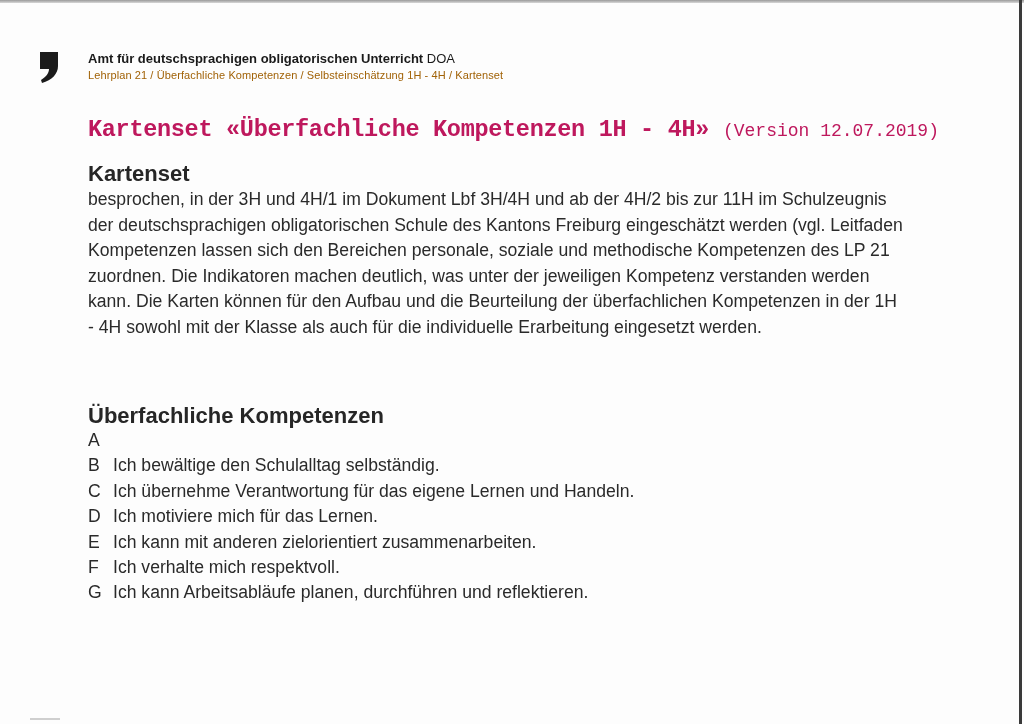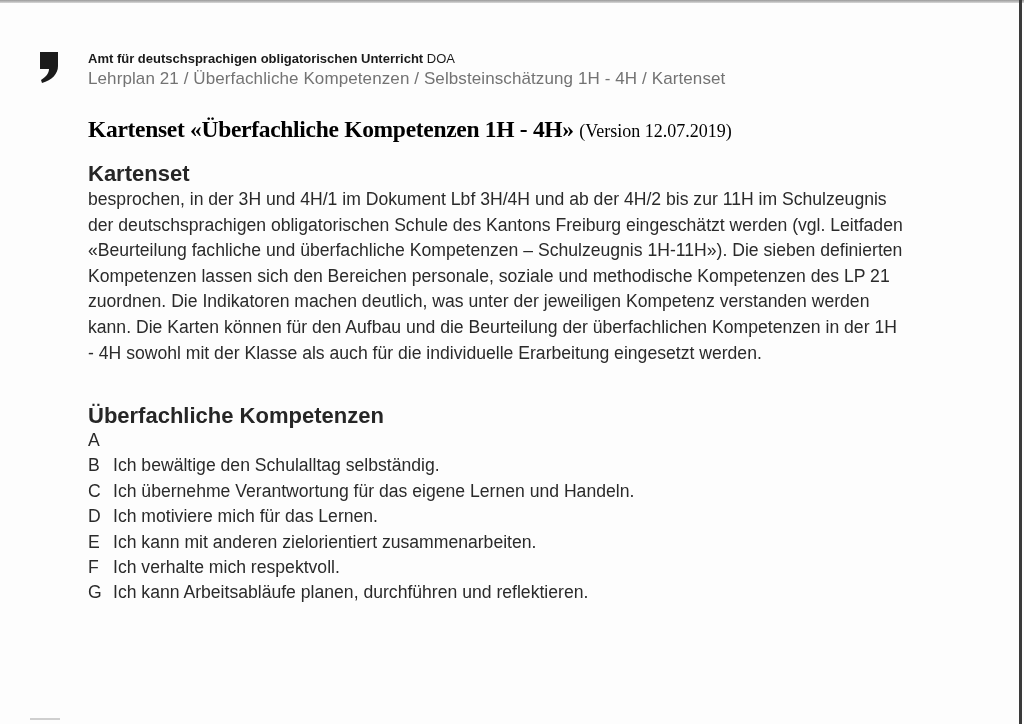--- a/index.html
+++ b/index.html
@@ -25,27 +25,27 @@
     position: absolute; left: 36px; top: 50px; width: 26px; height: 34px;
   }
   .org {
     position: absolute; left: 88px; top: 51px;
     font-family: "Liberation Sans", sans-serif; font-size: 13px; color: #1a1a1a;
     white-space: nowrap;
   }
   .org b { font-weight: bold; }
   .crumb {
     position: absolute; left: 88px; top: 69px;
-    font-family: "Liberation Sans", sans-serif; font-size: 17px; color: #737373;
+    font-family: "Liberation Sans", sans-serif; font-size: 11px; color: #a16207;
     white-space: nowrap; letter-spacing: 0.1px;
   }
   .title {
     position: absolute; left: 88px; top: 116px;
-    font-family: Liberation Serif, serif; font-size: 23.5px; font-weight: bold;
-    color: #000000; white-space: nowrap; letter-spacing: -0.3px;
+    font-family: Liberation Mono, monospace; font-size: 23.5px; font-weight: bold;
+    color: #be185d; white-space: nowrap; letter-spacing: -0.3px;
   }
   .title .ver { font-weight: normal; font-size: 18px; letter-spacing: 0; }
   .h2 {
     position: absolute; left: 88px;
     font-family: "Liberation Sans", sans-serif; font-size: 22px; font-weight: bold;
     color: #262626; white-space: nowrap;
   }
   .para {
     position: absolute; left: 88px; top: 187px; width: 900px;
     font-family: "Liberation Sans", sans-serif; font-size: 17.6px; line-height: 25.6px;
@@ -82,21 +82,20 @@
   <div class="title">
     <span>Kartenset «Überfachliche Kompetenzen 1H - 4H»</span>
     <span class="ver">(Version 12.07.2019)</span>
   </div>
 
   <div class="h2" style="top:161px;">Kartenset</div>
 
   <div class="para">
     <span class="line">besprochen, in der 3H und 4H/1 im Dokument Lbf 3H/4H und ab der 4H/2 bis zur 11H im Schulzeugnis</span>
     <span class="line">der deutschsprachigen obligatorischen Schule des Kantons Freiburg eingeschätzt werden (vgl. Leitfaden</span>
-    <span class="line">«Beurteilung fachliche und überfachliche Kompetenzen – Schulzeugnis 1H-11H»). Die sieben definierten</span>
     <span class="line">Kompetenzen lassen sich den Bereichen personale, soziale und methodische Kompetenzen des LP 21</span>
     <span class="line">zuordnen. Die Indikatoren machen deutlich, was unter der jeweiligen Kompetenz verstanden werden</span>
     <span class="line">kann. Die Karten können für den Aufbau und die Beurteilung der überfachlichen Kompetenzen in der 1H</span>
     <span class="line">- 4H sowohl mit der Klasse als auch für die individuelle Erarbeitung eingesetzt werden.</span>
   </div>
 
   <div class="h2" style="top:403px;">Überfachliche Kompetenzen</div>
 
   <ul class="list">
     <li>

